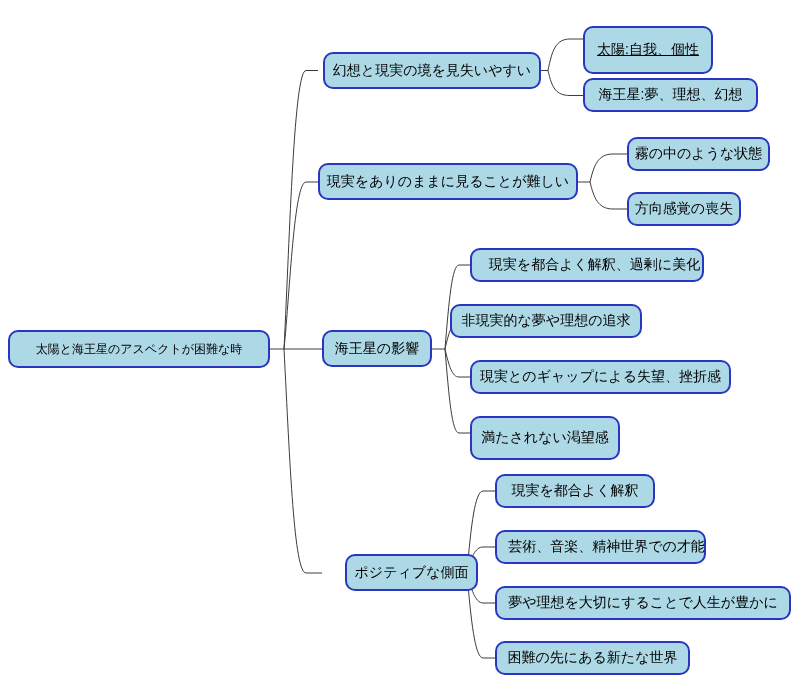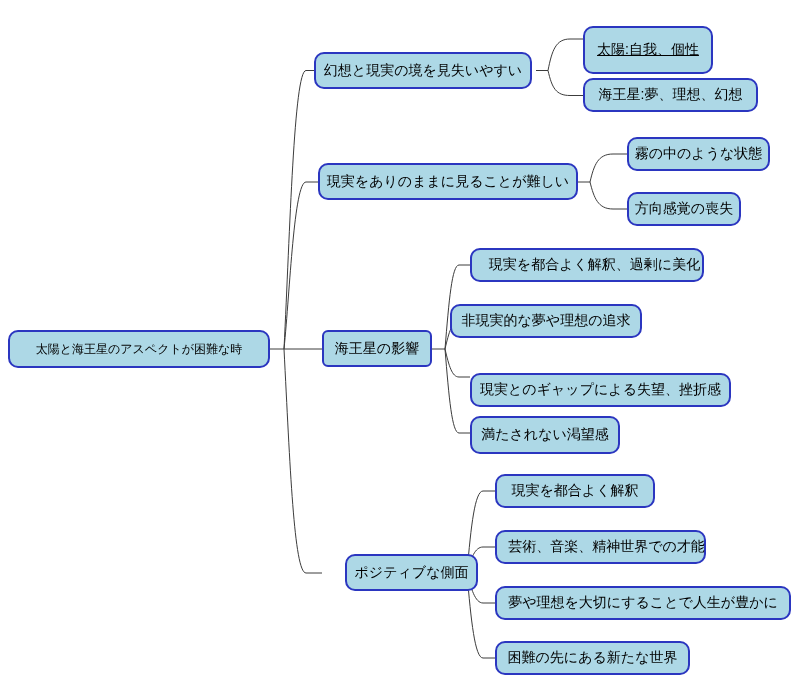--- a/index.html
+++ b/index.html
@@ -72,34 +72,34 @@
 
     <path d="M455,573 L467,573"></path>
     <path d="M467,573 C471,525 475,491 483,491 L495,491"></path>
     <path d="M467,573 C471,558 475,547 483,547 L495,547"></path>
     <path d="M467,573 C471,588 475,603 483,603 L495,603"></path>
     <path d="M467,573 C471,621 475,658 483,658 L495,658"></path>
   </svg>
 
   <div class="node root" style="left:8px; top:330px; width:262px; height:38px;">太陽と海王星のアスペクトが困難な時</div>
 
-  <div class="node" style="left:314px; top:52px; width:218px; height:37px;">幻想と現実の境を見失いやすい</div>
+  <div class="node" style="left:323px; top:52px; width:218px; height:37px;">幻想と現実の境を見失いやすい</div>
   <div class="node" style="left:318px; top:163px; width:260px; height:37px;">現実をありのままに見ることが難しい</div>
-  <div class="node" style="left:322px; top:330px; width:110px; height:37px;border-radius:6px;">海王星の影響</div>
+  <div class="node" style="left:322px; top:330px; width:110px; height:37px;">海王星の影響</div>
   <div class="node" style="left:322px; top:554px; width:133px; height:37px;margin-left:23px;">ポジティブな側面</div>
 
   <div class="node" style="left:583px; top:26px; width:130px; height:48px;text-decoration:underline;">太陽:自我、個性</div>
   <div class="node" style="left:583px; top:78px; width:175px; height:34px;">海王星:夢、理想、幻想</div>
 
   <div class="node" style="left:627px; top:137px; width:143px; height:34px;">霧の中のような状態</div>
   <div class="node" style="left:627px; top:192px; width:114px; height:34px;">方向感覚の喪失</div>
 
   <div class="node" style="left:470px; top:248px; width:234px; height:34px;padding-left:20px;">現実を都合よく解釈、過剰に美化</div>
   <div class="node" style="left:450px; top:304px; width:192px; height:34px;">非現実的な夢や理想の追求</div>
-  <div class="node" style="left:470px; top:360px; width:261px; height:34px;margin-top:13px;">現実とのギャップによる失望、挫折感</div>
-  <div class="node" style="left:470px; top:416px; width:150px; height:38px;">満たされない渇望感</div>
+  <div class="node" style="left:470px; top:360px; width:261px; height:34px;">現実とのギャップによる失望、挫折感</div>
+  <div class="node" style="left:470px; top:416px; width:150px; height:44px;">満たされない渇望感</div>
 
   <div class="node" style="left:495px; top:474px; width:160px; height:34px;">現実を都合よく解釈</div>
   <div class="node" style="left:495px; top:530px; width:211px; height:34px;padding-left:17px;">芸術、音楽、精神世界での才能</div>
   <div class="node" style="left:495px; top:586px; width:296px; height:34px;">夢や理想を大切にすることで人生が豊かに</div>
   <div class="node" style="left:495px; top:641px; width:195px; height:34px;">困難の先にある新たな世界</div>
 
 </div>
 
 </body></html>

